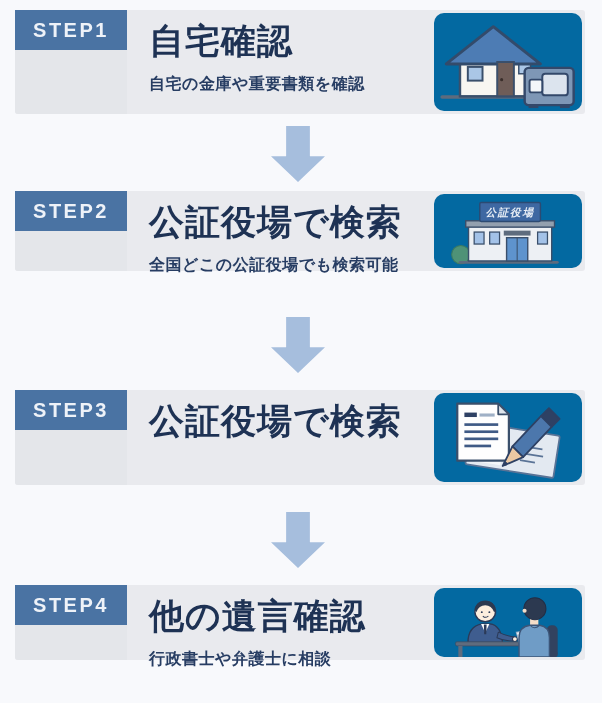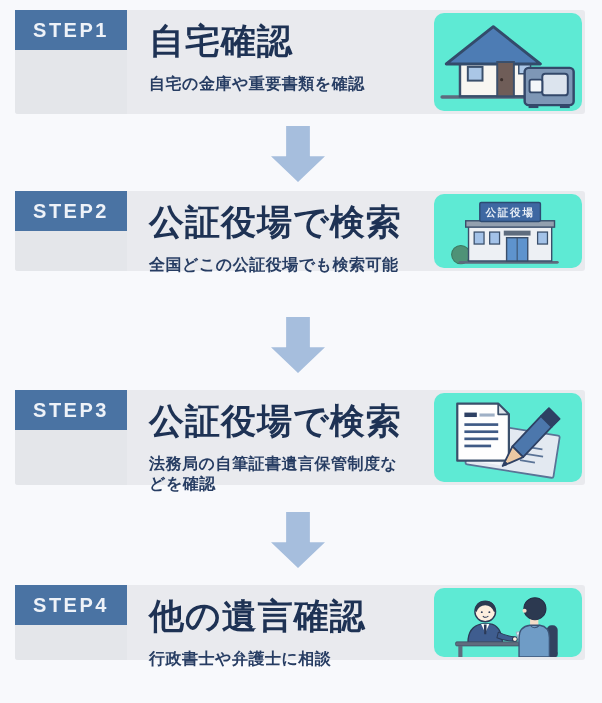--- a/index.html
+++ b/index.html
@@ -38,23 +38,24 @@
     font-size:35px;font-weight:700;color:#1e3254;
     line-height:1.2;letter-spacing:1px;
   }
   .step-desc{
     margin-top:12px;
     font-size:16px;font-weight:700;color:#273d63;
     line-height:1.25;letter-spacing:0.5px;
   }
   .icon-box{
     position:absolute;top:3px;right:3px;bottom:3px;width:148px;
-    background:#5eead4;border-radius:10px;
+    background:#0369a1;border-radius:10px;
     display:flex;align-items:center;justify-content:flex-end;
     overflow:hidden;
+    font-style:italic;
   }
   .icon-box svg{width:100%;height:100%;display:block;}
   .down-arrow{
     position:absolute;left:271px;width:54px;height:56px;
     background:#a6bedd;
     clip-path:polygon(28% 0,72% 0,72% 54%,100% 54%,50% 100%,0 54%,28% 54%);
   }
   
   #card1{top:10px;height:104px;}
   #arrow1{top:126px;}
@@ -122,21 +123,20 @@
     </div>
   </div>
 
   <div class="down-arrow" id="arrow2"></div>
 
   <div class="step-card" id="card3">
     <div class="card-left-strip"></div>
     <div class="step-badge">STEP3</div>
     <div class="card-text">
       <div class="step-title">公証役場で検索</div>
-      <div class="step-desc">法務局の自筆証書遺言保管制度などを確認</div>
     </div>
     <div class="icon-box">
       <svg viewBox="0 0 150 100">
         <g transform="rotate(9 80 65)">
           <rect x="30" y="40" width="100" height="48" rx="2" fill="#e3e9f1" stroke="#5a7396" stroke-width="2"></rect>
           <rect x="35" y="45" width="34" height="38" fill="#f4f7fa"></rect>
           <line x1="88" y1="58" x2="113" y2="58" stroke="#5a7396" stroke-width="2"></line>
           <line x1="88" y1="66" x2="115" y2="66" stroke="#5a7396" stroke-width="2"></line>
           <line x1="90" y1="74" x2="107" y2="74" stroke="#5a7396" stroke-width="2"></line>
         </g>

